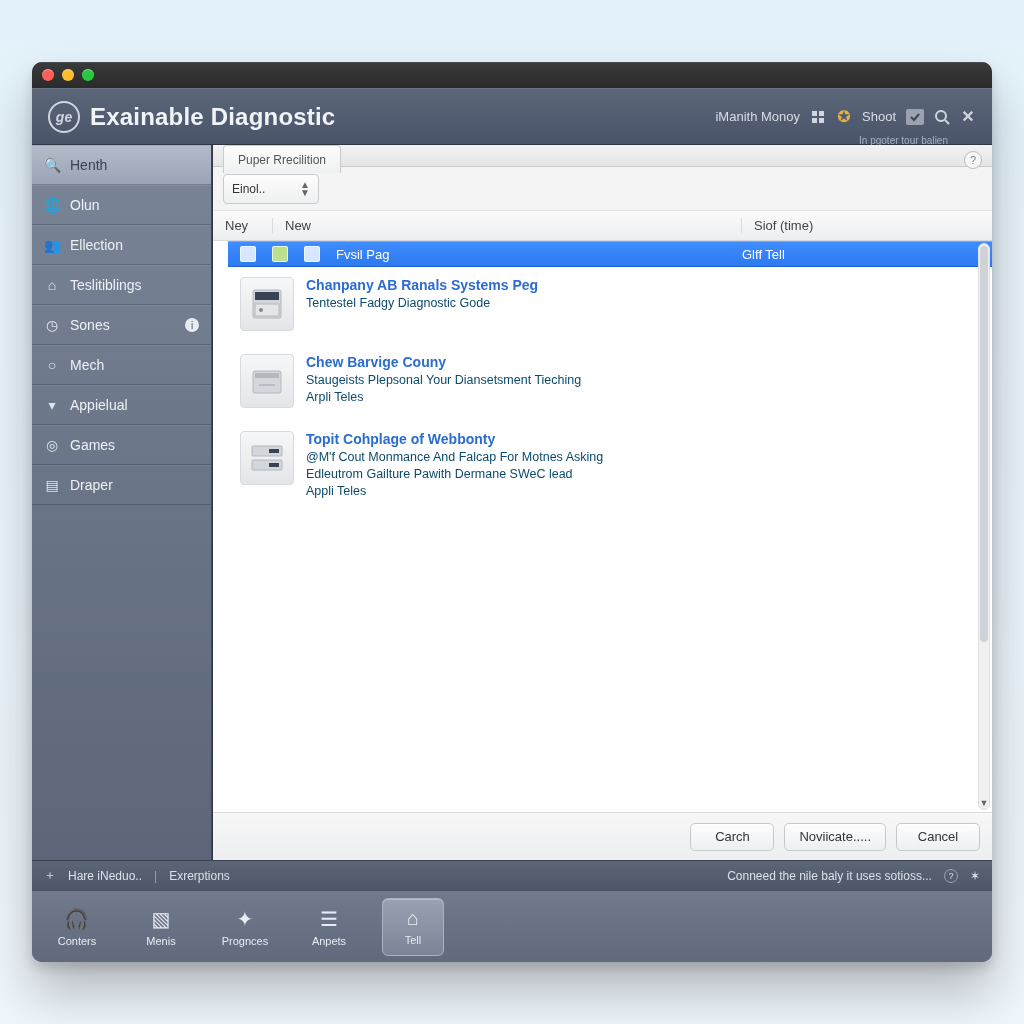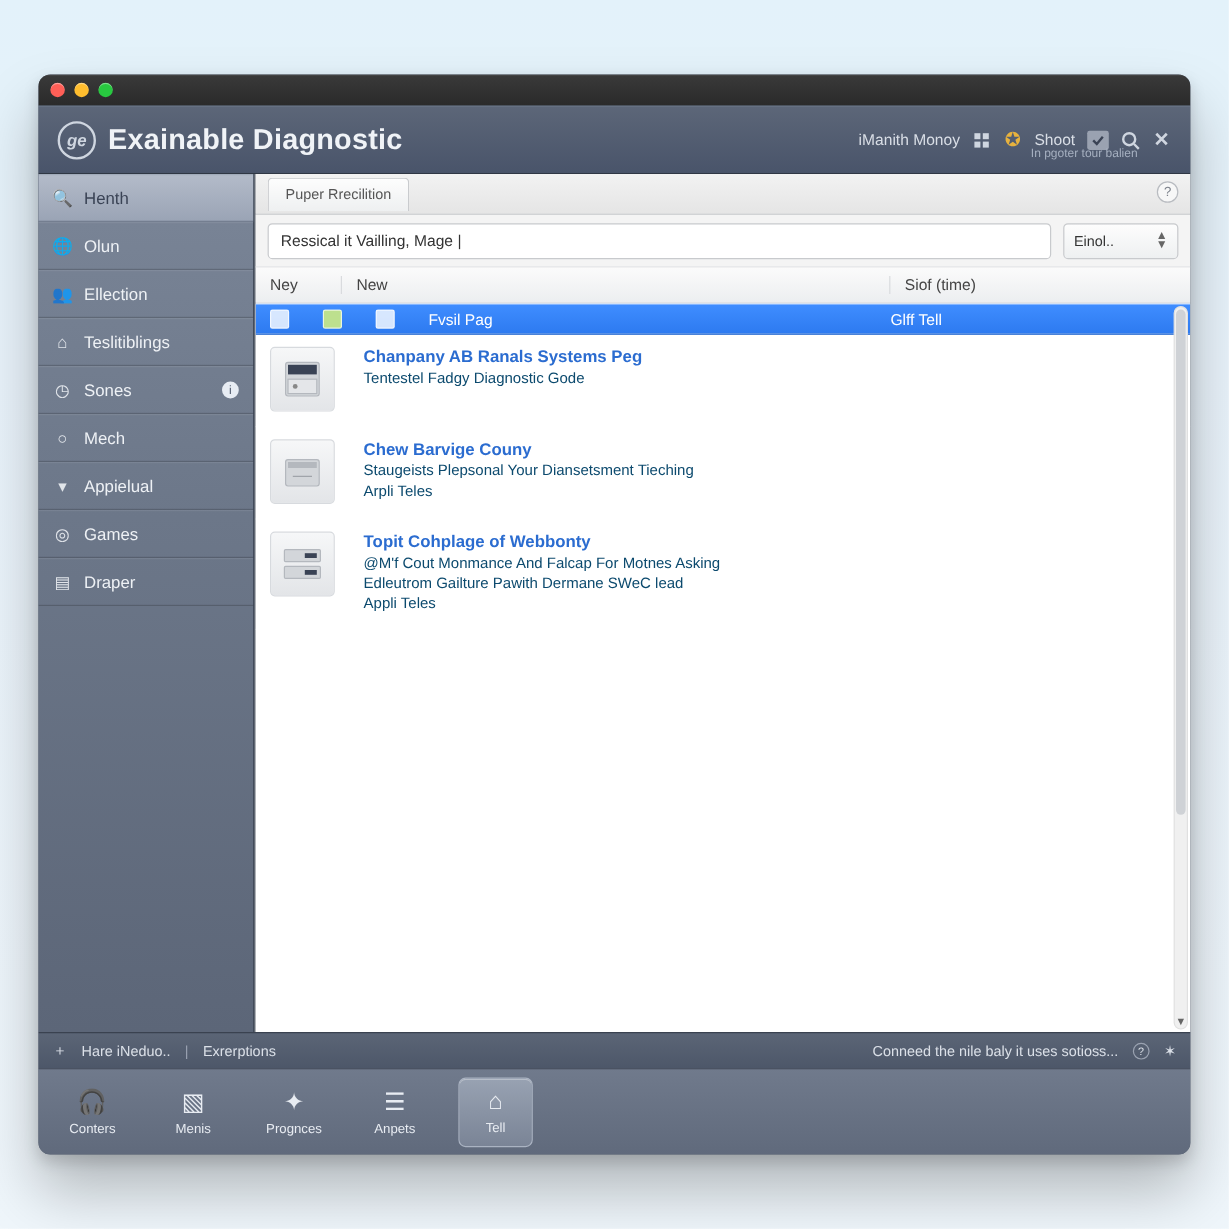--- a/index.html
+++ b/index.html
@@ -36,21 +36,21 @@
   }
   .logo {
     width: 32px; height: 32px; border-radius: 50%;
     border: 2px solid #cfd6e0; color: #cfd6e0;
     display: flex; align-items: center; justify-content: center;
     font-size: 14px; font-weight: 700; font-style: italic;
     margin-right: 10px;
   }
   .app-title { font-size: 24px; font-weight: 600; letter-spacing: 0.2px; }
   .header-spacer { flex: 1; }
-  .header-sub { font-size: 10px; color: #a6b0c0; position: absolute; right: 44px; top: 34px; }
+  .header-sub { font-size: 10px; color: #a6b0c0; position: absolute; right: 44px; top: 46px; }
   .header-tools { display: flex; align-items: center; gap: 10px; font-size: 13px; color: #d9dee6; }
   .header-tools .lbl { font-size: 13px; }
   .hicon { width: 16px; height: 16px; display: inline-flex; align-items: center; justify-content: center; color: #d0d6e0; }
   
   .body {
     flex: 1; display: flex; min-height: 0;
     border-top: 1px solid #2f3744;
   }
   .sidebar {
     width: 180px; background: linear-gradient(180deg, #7a8597, #6c7789 40%, #5c6678);
@@ -69,23 +69,23 @@
   .side-item .spacer { flex: 1; }
   .badge-dot { width: 14px; height: 14px; border-radius: 50%; background: #e7ecf3; display:flex; align-items:center; justify-content:center; font-size:10px; color:#4a5568; }
 
   
   .content {
     flex: 1; display: flex; flex-direction: column;
     background: #f4f5f6;
     border-left: 1px solid #2f3744;
   }
   .tabbar {
-    height: 34px; background: linear-gradient(180deg, #f2f2f2, #e5e5e5);
+    height: 22px; background: linear-gradient(180deg, #f2f2f2, #e5e5e5);
     border-bottom: 1px solid #c9cbce;
-    display: flex; align-items: center; padding: 0 10px;
+    display: flex; align-items: flex-start; padding: 0 10px;
     position: relative;
   }
   .tab {
     height: 28px; padding: 0 14px; font-size: 12px; color: #555;
     background: linear-gradient(180deg, #fdfdfd, #eef0f1);
     border: 1px solid #c9cbce; border-bottom: none;
     border-radius: 4px 4px 0 0;
     display: flex; align-items: center;
   }
   .tab-actions { position: absolute; right: 10px; top: 6px; }
@@ -109,27 +109,27 @@
     font-size: 12px; color: #333; display:flex; align-items:center; justify-content: space-between; padding: 0 8px;
   }
   .stepper { font-size: 10px; line-height: 8px; color: #666; }
 
   .cols {
     height: 30px; display: flex; align-items: center;
     background: linear-gradient(180deg, #fbfbfb, #eceef0);
     border-bottom: 1px solid #d7d9dc; font-size: 13px; color: #444;
   }
   .col { padding: 0 12px; }
-  .col.ney { width: 72px; border-right: 1px solid #d9dbde; }
+  .col.ney { width: 60px; border-right: 1px solid #d9dbde; }
   .col.new { flex: 1; border-right: 1px solid #d9dbde; }
   .col.time { width: 250px; }
 
   .list { flex: 1; background: #fff; overflow: auto; position: relative; }
   .row {
-    display: flex; padding: 10px 12px 12px 12px; gap: 24px; border-bottom: 1px solid #fff;
+    display: flex; padding: 10px 12px 12px 12px; gap: 12px; border-bottom: 1px solid #fff; margin-left: 15px;
   }
   .row .thumb {
     width: 54px; height: 54px; border: 1px solid #d7dade; border-radius: 4px;
     background: linear-gradient(180deg, #f6f7f8, #e3e5e8);
     flex: none; display:flex; align-items:center; justify-content:center; color:#9aa0a8;
   }
   .row .txt { flex: 1; }
   .row .title { color: #2b6cd0; font-weight: 600; font-size: 14px; margin-bottom: 2px; }
   .row .sub { color: #0c4a6e; font-size: 12.5px; line-height: 1.35; }
 
@@ -279,21 +279,20 @@
       <div class="tabbar">
         <div class="tab">
           <span>Puper Rrecilition</span>
         </div>
         <div class="tab-actions">
           <div class="help-circle">?</div>
         </div>
       </div>
 
       <div class="searchbar">
-        <input class="search-input" value="Ressical it Vailling, Mage |" style="">
         <div class="encode-btn">
           <span>Einol..</span>
           <span class="stepper">▲<br>▼</span>
         </div>
       </div>
 
       <div class="cols">
         <div class="col ney">Ney</div>
         <div class="col new">New</div>
         <div class="col time">Siof (time)</div>
@@ -356,20 +355,25 @@
         </div>
 
 
         <div class="scroll-track">
           <div class="scroll-arrow up">▲</div>
           <div class="scroll-thumb"></div>
           <div class="scroll-arrow down">▼</div>
         </div>
       </div>
 
+      <div class="btnbar">
+        <button class="btn">Carch</button>
+        <button class="btn">Noviicate.....</button>
+        <button class="btn">Cancel</button>
+      </div>
     </div>
   </div>
 
   <div class="statusbar">
     <span>＋</span>
     <span>Hare iNeduo..</span>
     <span class="sep">|</span>
     <span>Exrerptions</span>
     <span class="spacer"></span>
     <span>Conneed the nile baly it uses sotioss...</span>

